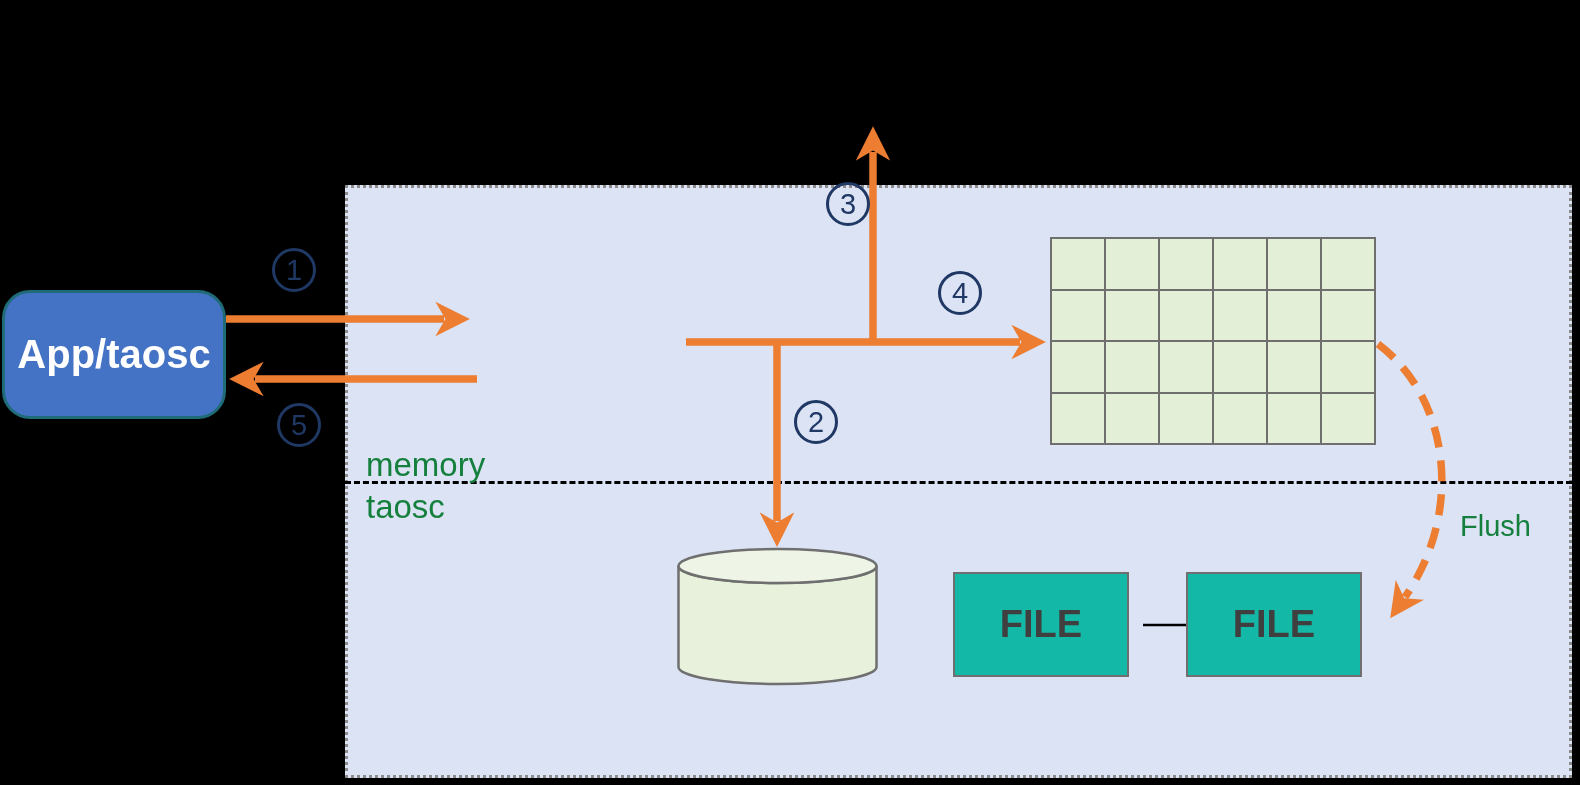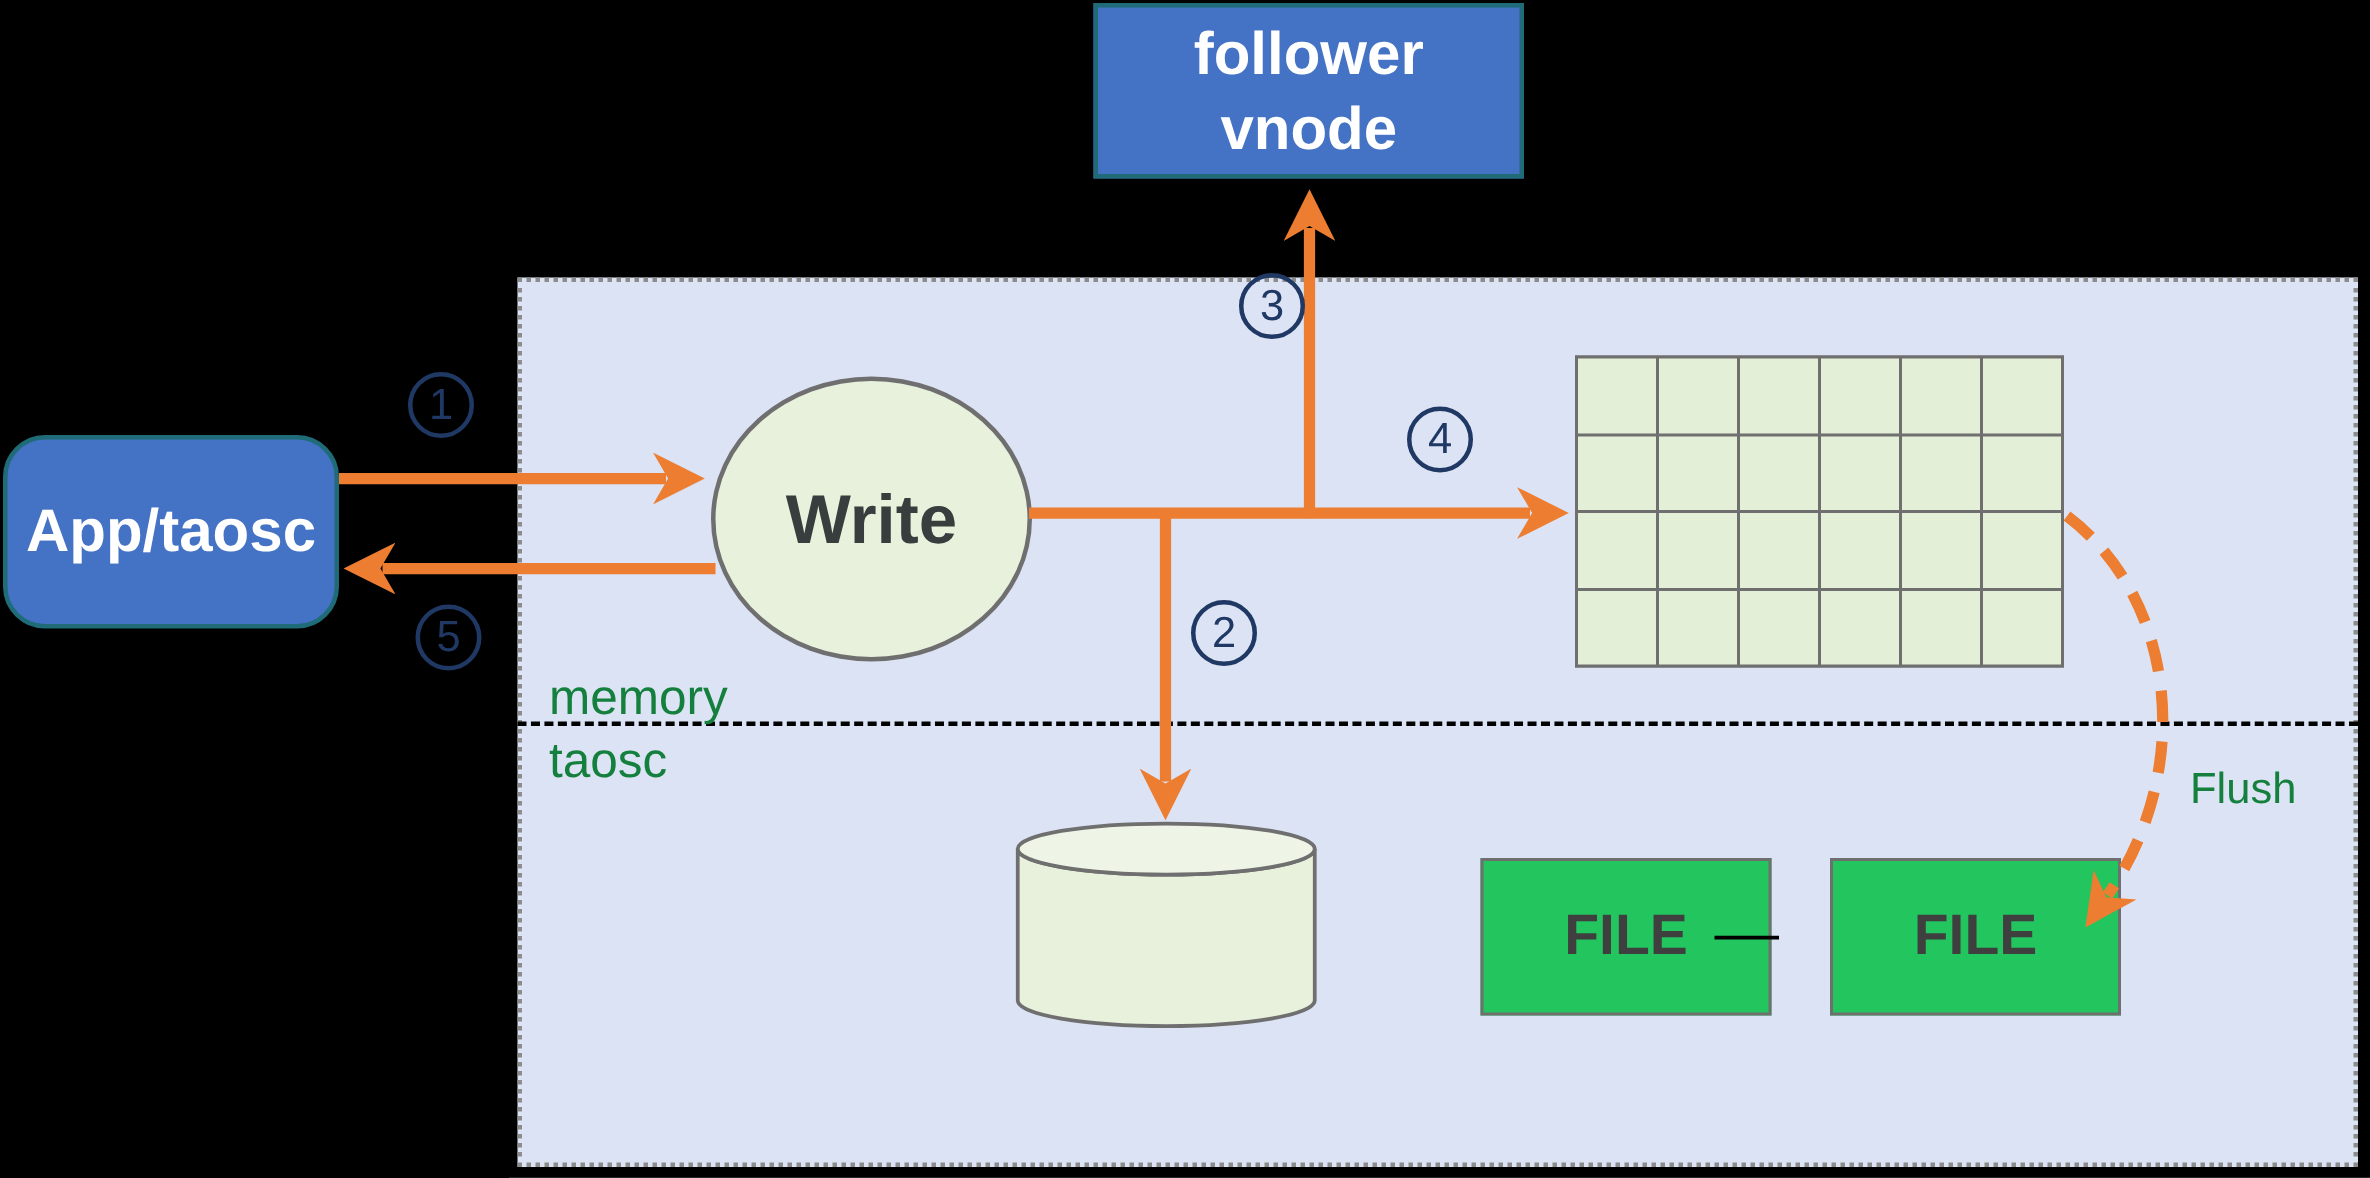--- a/index.html
+++ b/index.html
@@ -29,23 +29,23 @@
     background:#e7f1dc;border:3px solid #6f6f6f;border-radius:50%;
     display:flex;align-items:center;justify-content:center;
     font-size:46px;font-weight:bold;color:#383e3e;box-sizing:border-box;
   }
   .memtable{
     position:absolute;left:1050px;top:237px;width:326px;height:208px;
     display:grid;gap:2px;background:#6f6f6f;border:2px solid #6f6f6f;box-sizing:border-box;
   }
   .memtable .cell{background:#e4efd8;}
   .file-node{
-    position:absolute;width:194px;height:105px;background:#22c55e;border:2px solid #6f6f6f;
+    position:absolute;width:176px;height:105px;background:#14b8a6;border:2px solid #6f6f6f;
     display:flex;align-items:center;justify-content:center;
-    font-size:38px;font-weight:bold;color:#3f3f3f;box-sizing:border-box;top:572px;margin-left:34px;
+    font-size:38px;font-weight:bold;color:#3f3f3f;box-sizing:border-box;top:572px;
   }
   #file-1{left:953px;}
   #file-2{left:1186px;}
   .plain-label{position:absolute;color:#15803d;white-space:nowrap;}
   #memory-label{left:366px;top:446px;font-size:33px;}
   #disk-label{left:366px;top:488px;font-size:33px;}
   #wal-label{left:678px;top:698px;width:200px;text-align:center;font-size:40px;}
   #flush-label{left:1448px;top:510px;font-size:29px;margin-left:12px;}
   #leader-label{left:1330px;top:712px;width:224px;text-align:right;font-size:40px;}
   .step-badge{
@@ -89,30 +89,24 @@
       <div class="cell"></div>
       <div class="cell"></div>
       <div class="cell"></div>
       <div class="cell"></div>
       <div class="cell"></div>
       <div class="cell"></div>
       <div class="cell"></div>
       <div class="cell"></div>
     </div>
 
-  <div id="follower-node" class="blue-node">
-    <span>follower vnode</span>
-  </div>
   <div id="app-node" class="blue-node">
     <span>App/taosc</span>
   </div>
 
-  <div class="write-ellipse">
-    <span>Write</span>
-  </div>
 
   <div id="file-1" class="file-node">
     <span>FILE</span>
   </div>
   <div id="file-2" class="file-node">
     <span>FILE</span>
   </div>
 
   <div id="memory-label" class="plain-label">memory</div>
   <div id="disk-label" class="plain-label">taosc</div>

